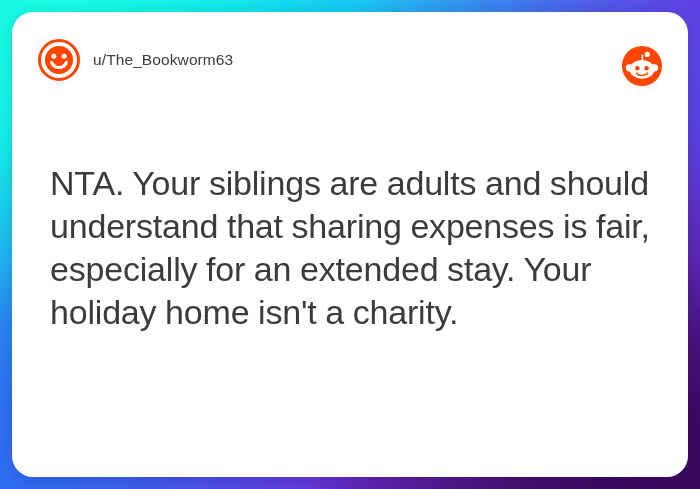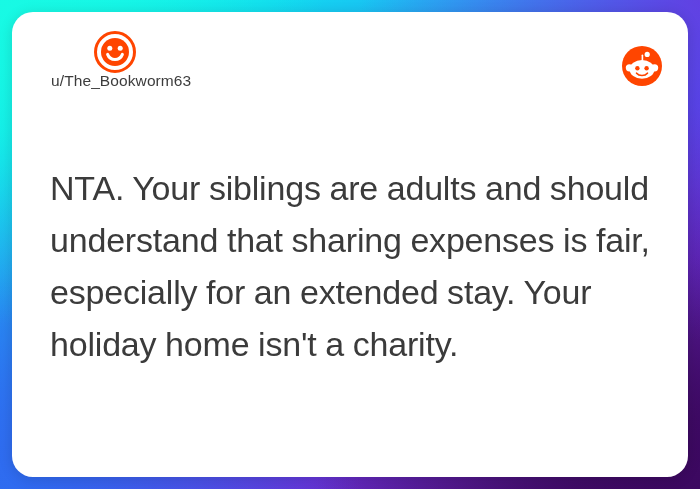--- a/index.html
+++ b/index.html
@@ -71,21 +71,20 @@
     right: 0;
     height: 96px;
     display: flex;
     align-items: center;
   }
 
   .author-block {
     display: flex;
     align-items: center;
     margin-left: 26px;
-    flex-direction: column;
   }
 
   .avatar {
     width: 42px;
     height: 42px;
     flex: 0 0 42px;
     display: block;
   }
 
   .author-name {
@@ -106,21 +105,21 @@
     display: block;
   }
 
   
   .comment-body {
     position: absolute;
     left: 38px;
     top: 150px;
     width: 620px;
     font-size: 34px;
-    line-height: 52px;
+    line-height: 43px;
     color: #3b3b3b;
     letter-spacing: -0.2px;
     word-spacing: -0.5px;
     font-weight: 400;
   }
 </style>
 </head>
 <body>
 
 <div class="backdrop"></div>

